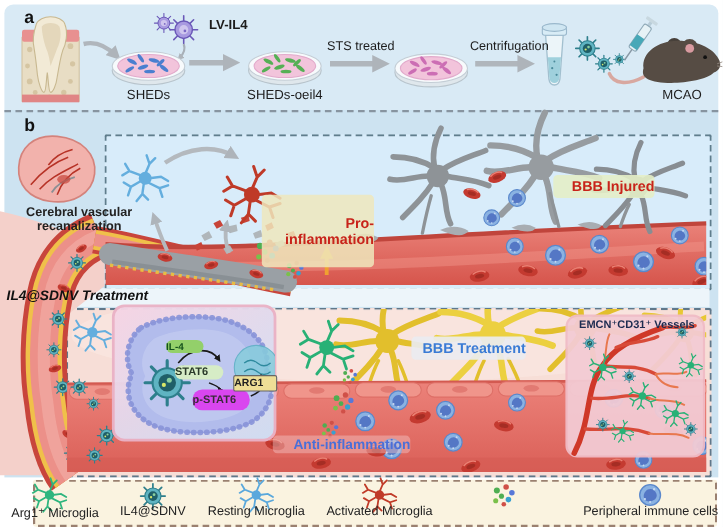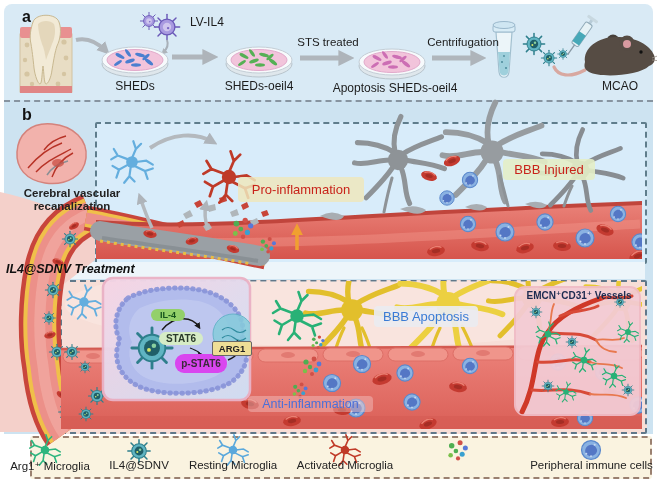--- a/index.html
+++ b/index.html
@@ -15,23 +15,23 @@
            border-top:2px dashed #8794a0;}
   #box-top{left:95px;top:122px;width:548px;height:138px;background:#d8ecfa;
            border:2px dashed #5f7d8c;border-radius:2px;}
   #gap-band{left:60px;top:262px;width:585px;height:17px;background:#edf5fa;}
   #box-bottom{left:60px;top:280px;width:583px;height:150px;background:#f7ded7;
               border:2px dashed #60788a;border-radius:2px;}
   #legend{left:30px;top:436px;width:618px;height:39px;background:#faf3e0;
           border:2px dashed #9a8070;border-radius:3px;}
   #art{left:0;top:0;width:657px;height:479px;pointer-events:none;}
   .panel-letter{font-size:16px;font-weight:bold;color:#111;}
-  .badge{position:absolute;font-weight:normal;text-align:center;border-radius:4px;
+  .badge{position:absolute;font-weight:bold;text-align:right;border-radius:4px;
          font-family:"Liberation Sans","DejaVu Sans",sans-serif;}
-  .pill{position:absolute;font-weight:bold;text-align:center;border-radius:9px;
+  .pill{position:absolute;font-weight:bold;text-align:left;border-radius:9px;
         font-family:"Liberation Sans","DejaVu Sans",sans-serif;}
   .legend-lbl{position:absolute;top:459px;width:120px;text-align:center;font-size:11.5px;color:#222;}
 </style>
 </head>
 <body>
 
 <div id="fig">
 
   <div id="panel-a" class="abs"></div>
   <div id="panel-b" class="abs"></div>
@@ -435,35 +435,34 @@
       <use href="#mg" transform="translate(45,450) scale(0.95)" color="#2eb57e"></use>
       <use href="#ves" transform="translate(139,451) scale(1.05)"></use>
       <use href="#mg" transform="translate(233,450) scale(0.95)" color="#5aa8dc"></use>
       <use href="#mg" transform="translate(345,450) scale(0.95)" color="#c03a28"></use>
       <use href="#cyt" transform="translate(458,450) scale(1.05)"></use>
       <use href="#imm" transform="translate(591,450) scale(1.05)"></use>
     </g>
   </svg>
 
   <div class="lbl panel-letter" style="left:22px;top:8px;">a</div>
-  <div class="lbl" style="left:190px;top:16px;font-size:12px;">LV-IL4</div>
+  <div class="lbl" style="left:190px;top:16px;font-size:12px;font-weight:bold;">LV-IL4</div>
   <div class="lbl ctr" style="left:100px;top:80px;width:70px;font-size:12px;">SHEDs</div>
   <div class="lbl ctr" style="left:214px;top:80px;width:90px;font-size:12px;">SHEDs-oeil4</div>
   <div class="lbl ctr" style="left:296px;top:36px;width:64px;font-size:11.5px;">STS treated</div>
-  <div class="lbl ctr" style="left:325px;top:82px;width:140px;font-size:12px;">Apoptosis SHEDs-oeil4</div>
   <div class="lbl ctr" style="left:424px;top:36px;width:78px;font-size:11.5px;">Centrifugation</div>
   <div class="lbl ctr" style="left:592px;top:80px;width:56px;font-size:12px;">MCAO</div>
 
   <div class="lbl panel-letter" style="left:22px;top:106px;">b</div>
   <div class="lbl ctr wrap" style="left:2px;top:187px;width:140px;font-size:11.5px;font-weight:bold;color:#222;">Cerebral vascular recanalization</div>
   <div class="lbl" style="left:6px;top:263px;font-size:12.5px;font-weight:bold;color:#111;font-style:italic;">IL4@SDNV Treatment</div>
 
-  <div class="badge" style="left:238px;top:177px;width:126px;padding:5px 0;font-size:13px;color:#c8231a;background:rgba(238,232,188,0.85);">Pro-inflammation</div>
+  <div class="badge" style="left:238px;top:177px;width:102px;padding:18px 0;font-size:13px;color:#c8231a;background:rgba(238,232,188,0.85);">Pro-inflammation</div>
   <div class="badge" style="left:503px;top:159px;width:92px;padding:3px 0;font-size:13px;color:#c8231a;background:rgba(228,238,198,0.9);">BBB Injured</div>
-  <div class="badge" style="left:374px;top:306px;width:104px;padding:3px 0;font-size:13px;color:#3a7bd5;background:rgba(234,236,240,0.92);">BBB Apoptosis</div>
+  <div class="badge" style="left:374px;top:306px;width:104px;padding:3px 0;font-size:13px;color:#3a7bd5;background:rgba(234,236,240,0.92);">BBB Treatment</div>
   <div class="badge" style="left:248px;top:396px;width:125px;padding:1px 0;font-size:12.5px;color:#4a6fd8;background:rgba(244,198,198,0.45);">Anti-inflammation</div>
   <div class="lbl ctr" style="left:518px;top:290px;width:122px;font-size:10px;font-weight:bold;color:#1c2b50;white-space:normal;">EMCN⁺CD31⁺ Vessels</div>
 
   <div class="pill" style="left:151px;top:309px;width:34px;padding:1px 0;font-size:9px;color:#14521c;background:#93d06a;">IL-4</div>
   <div class="pill" style="left:159px;top:332px;width:44px;padding:1px 0;font-size:10px;color:#2a3a2a;background:#d6ecc6;">STAT6</div>
   <div class="pill" style="left:175px;top:354px;width:52px;padding:4px 0;font-size:10px;color:#3a2a3a;background:#d946ef;">p-STAT6</div>
   <div class="pill" style="left:212px;top:341px;width:38px;padding:1px 0;font-size:9.5px;color:#222;background:#eede96;border:1px solid #666;border-radius:2px;">ARG1</div>
 
   <div class="legend-lbl" style="left:-10px;">Arg1⁺ Microglia</div>
   <div class="legend-lbl" style="left:79px;">IL4@SDNV</div>

